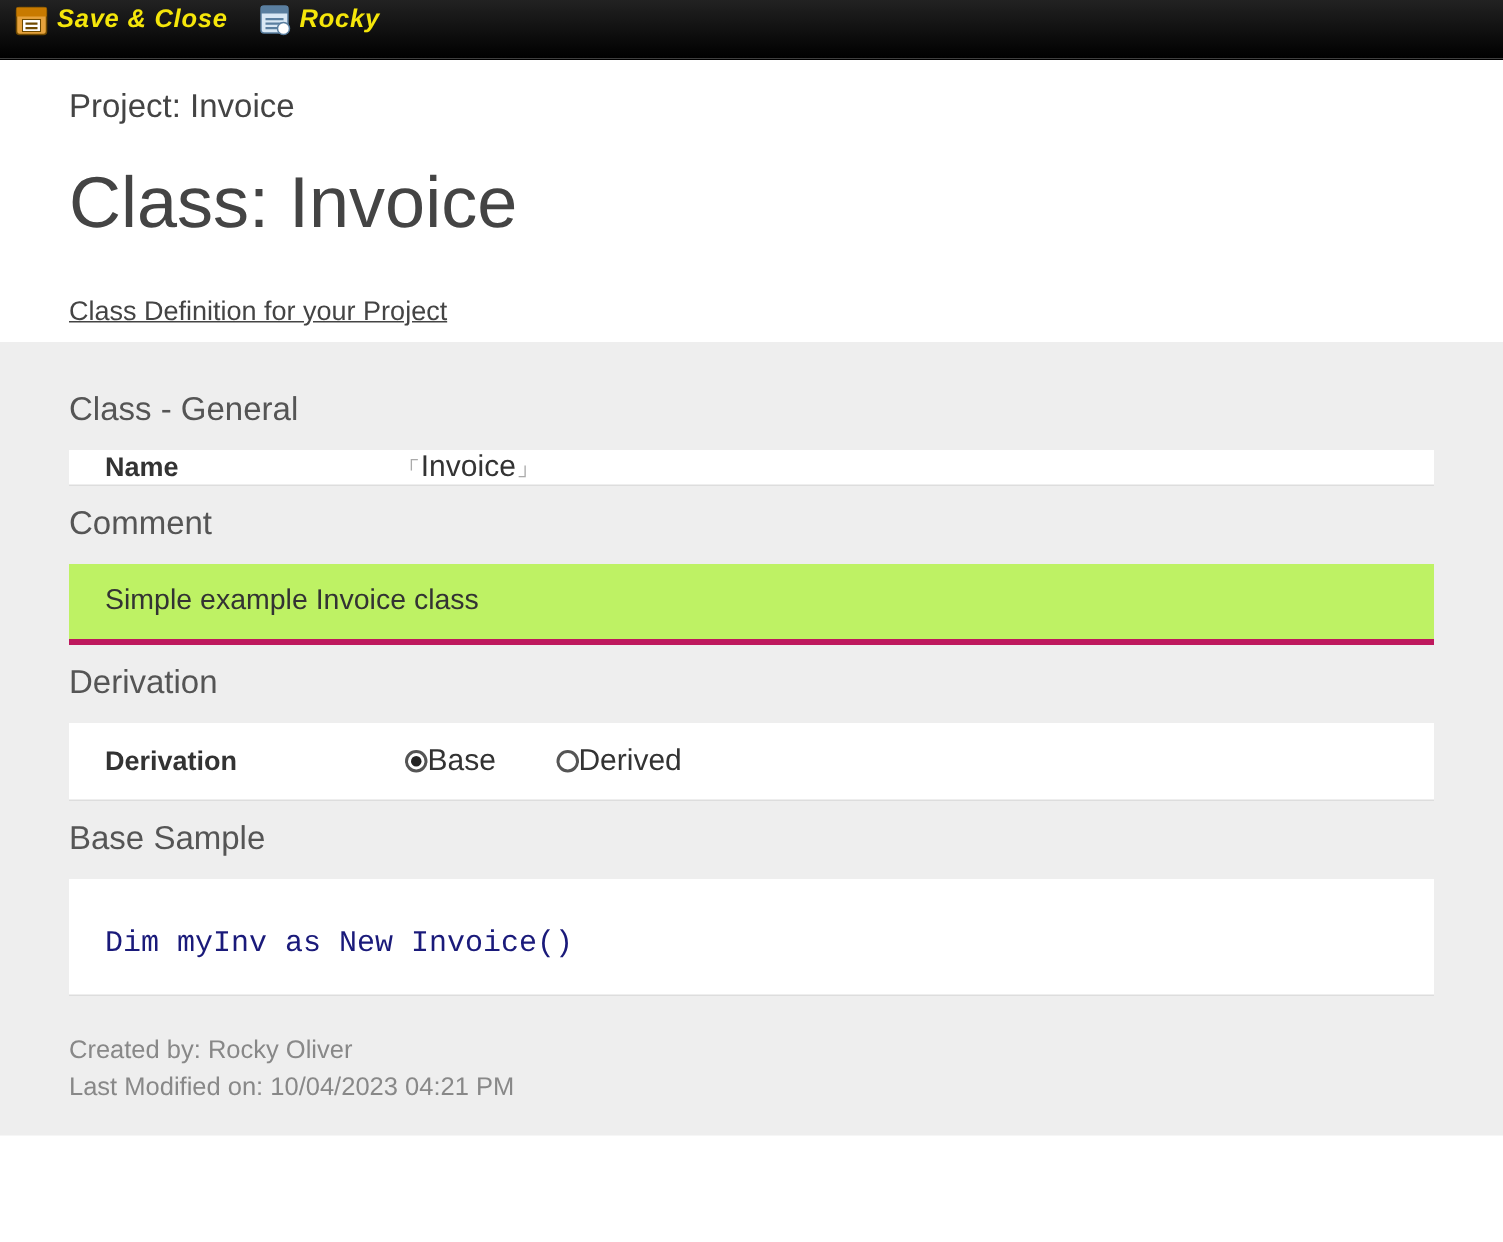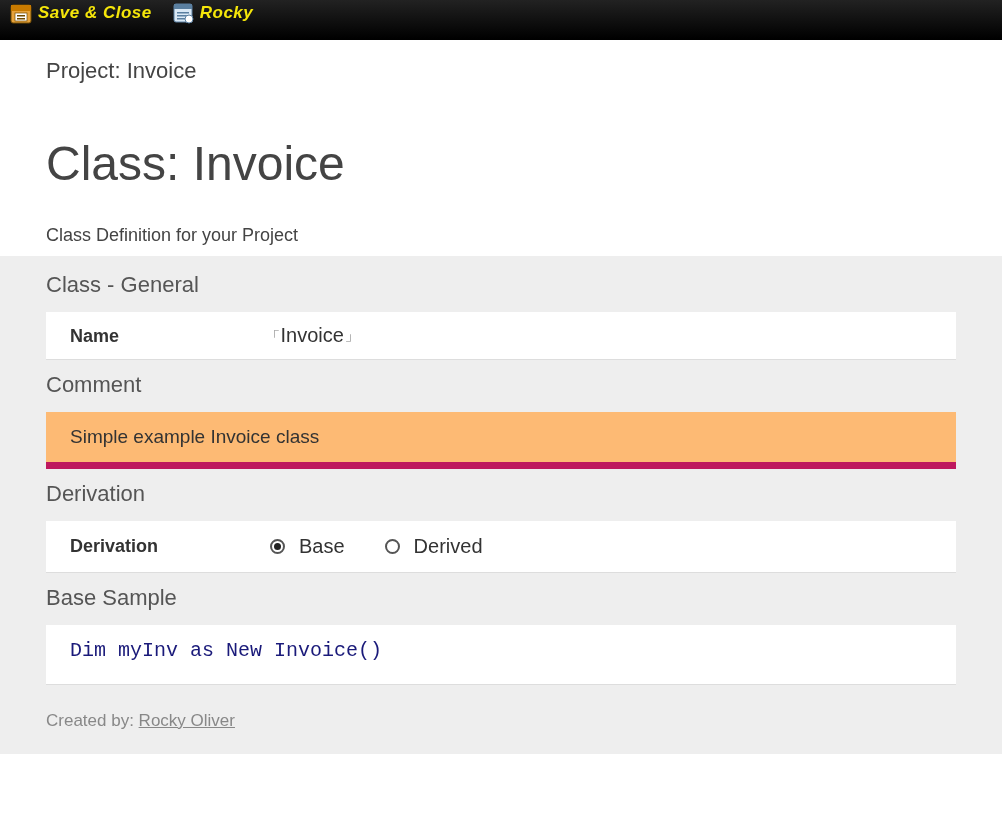--- a/index.html
+++ b/index.html
@@ -36,52 +36,53 @@
       align-items: center;
       justify-content: center;
     }
     .page {
       padding: 14px 46px 20px 46px;
     }
     .project-line {
       font-size: 22px;
       color: #444;
       margin-top: 4px;
-      margin-bottom: 52px;
+      margin-bottom: 24px;
     }
     .class-title {
       font-size: 48px;
       color: #444;
       font-weight: 500;
       margin-bottom: 34px;
     }
     .class-def-sub {
       font-size: 18px;
       color: #444;
       margin-bottom: 10px;
+      text-decoration: underline;
     }
     .gray-section {
       background: #eeeeee;
       margin-left: -46px;
       margin-right: -46px;
       padding: 16px 46px 20px 46px;
     }
     .section-heading {
       font-size: 22px;
       color: #555;
       margin: 12px 0 14px 0;
     }
     .section-heading.first {
-      margin-top: 0;
+      margin-top: 16px;
     }
     .white-row {
       background: #fff;
       display: flex;
-      align-items: flex-end;
-      padding: 12px 24px;
+      align-items: center;
+      padding: 0 24px;
       border-bottom: 1px solid #ddd;
       margin-bottom: 4px;
     }
     .row-label {
       width: 200px;
       font-weight: bold;
       color: #333;
       font-size: 18px;
     }
     .field-wrap {
@@ -95,39 +96,39 @@
     }
     .corner.tl { align-self: flex-start; margin-right: 2px; }
     .corner.br { align-self: flex-end; margin-left: 2px; }
     .field-value {
       font-size: 20px;
       color: #333;
       outline: none;
       min-width: 60px;
     }
     .white-box {
-      background: #fdba74;
+      background: #bef264;
       padding: 14px 24px;
-      border-bottom: 7px solid #be185d;
+      border-bottom: 4px solid #be185d;
       margin-bottom: 4px;
       font-size: 19px;
       color: #333;
     }
     .radio-row {
       background: #fff;
       display: flex;
       align-items: center;
       padding: 14px 24px;
       border-bottom: 1px solid #ddd;
       margin-bottom: 4px;
     }
     .radio-opt {
       display: inline-flex;
       align-items: center;
-      gap: 14px;
+      gap: 0;
       margin-right: 40px;
       font-size: 20px;
       color: #333;
       cursor: pointer;
     }
     .radio-circle {
       width: 15px;
       height: 15px;
       border: 2px solid #555;
       border-radius: 50%;
@@ -137,33 +138,33 @@
     }
     .radio-circle.checked::after {
       content: "";
       width: 7px;
       height: 7px;
       background: #222;
       border-radius: 50%;
     }
     .code-box {
       background: #fff;
-      padding: 14px 24px 22px 24px;
+      padding: 32px 24px 22px 24px;
       border-bottom: 1px solid #ddd;
       margin-bottom: 24px;
       font-family: "Consolas", "Courier New", monospace;
       font-size: 20px;
       color: #1a1a7a;
     }
     .meta {
       color: #888;
       font-size: 17px;
       line-height: 1.45;
     }
-    .meta .val { color: #888; text-decoration: underline; }
+    .meta .val { color: #888; }
   </style>
 </head>
 <body>
 
 <div class="toolbar">
   <div class="toolbar-btn">
     <span class="icon-box">
       <svg width="24" height="24" viewBox="0 0 24 24">
         <rect x="2" y="4" width="20" height="18" rx="2" fill="#e6a23c" stroke="#704a00" stroke-width="1"></rect>
         <rect x="2" y="4" width="20" height="6" fill="#c87a00"></rect>
@@ -229,17 +230,20 @@
       </div>
     </div>
 
     <div class="section-heading">Base Sample</div>
     <div class="code-box">Dim myInv as New Invoice()</div>
 
     <div class="meta">
       <div>
         <span>Created by: </span><span class="val">Rocky Oliver</span>
       </div>
+      <div>
+        <span>Last Modified on: </span><span class="val">10/04/2023 04:21 PM</span>
+      </div>
     </div>
 
   </div>
 
 </div>
 
 </body></html>

